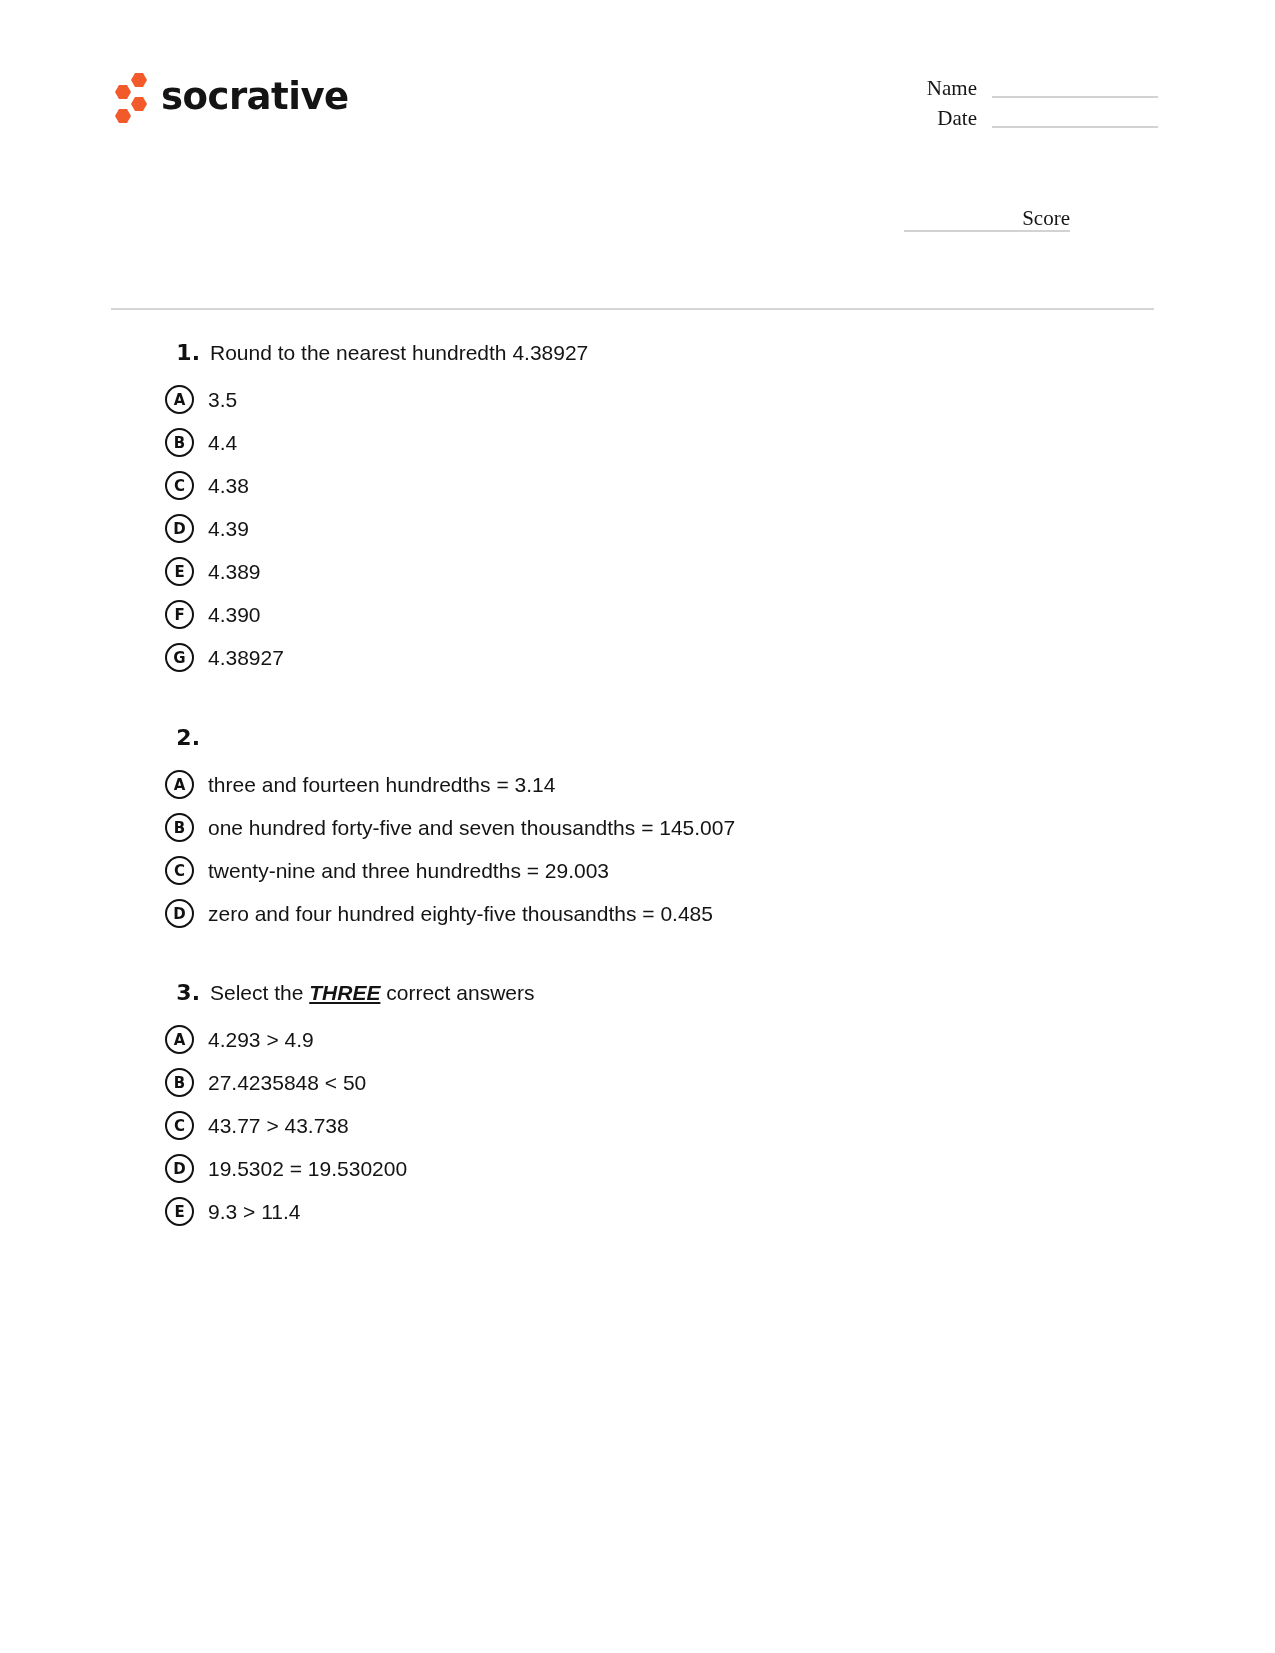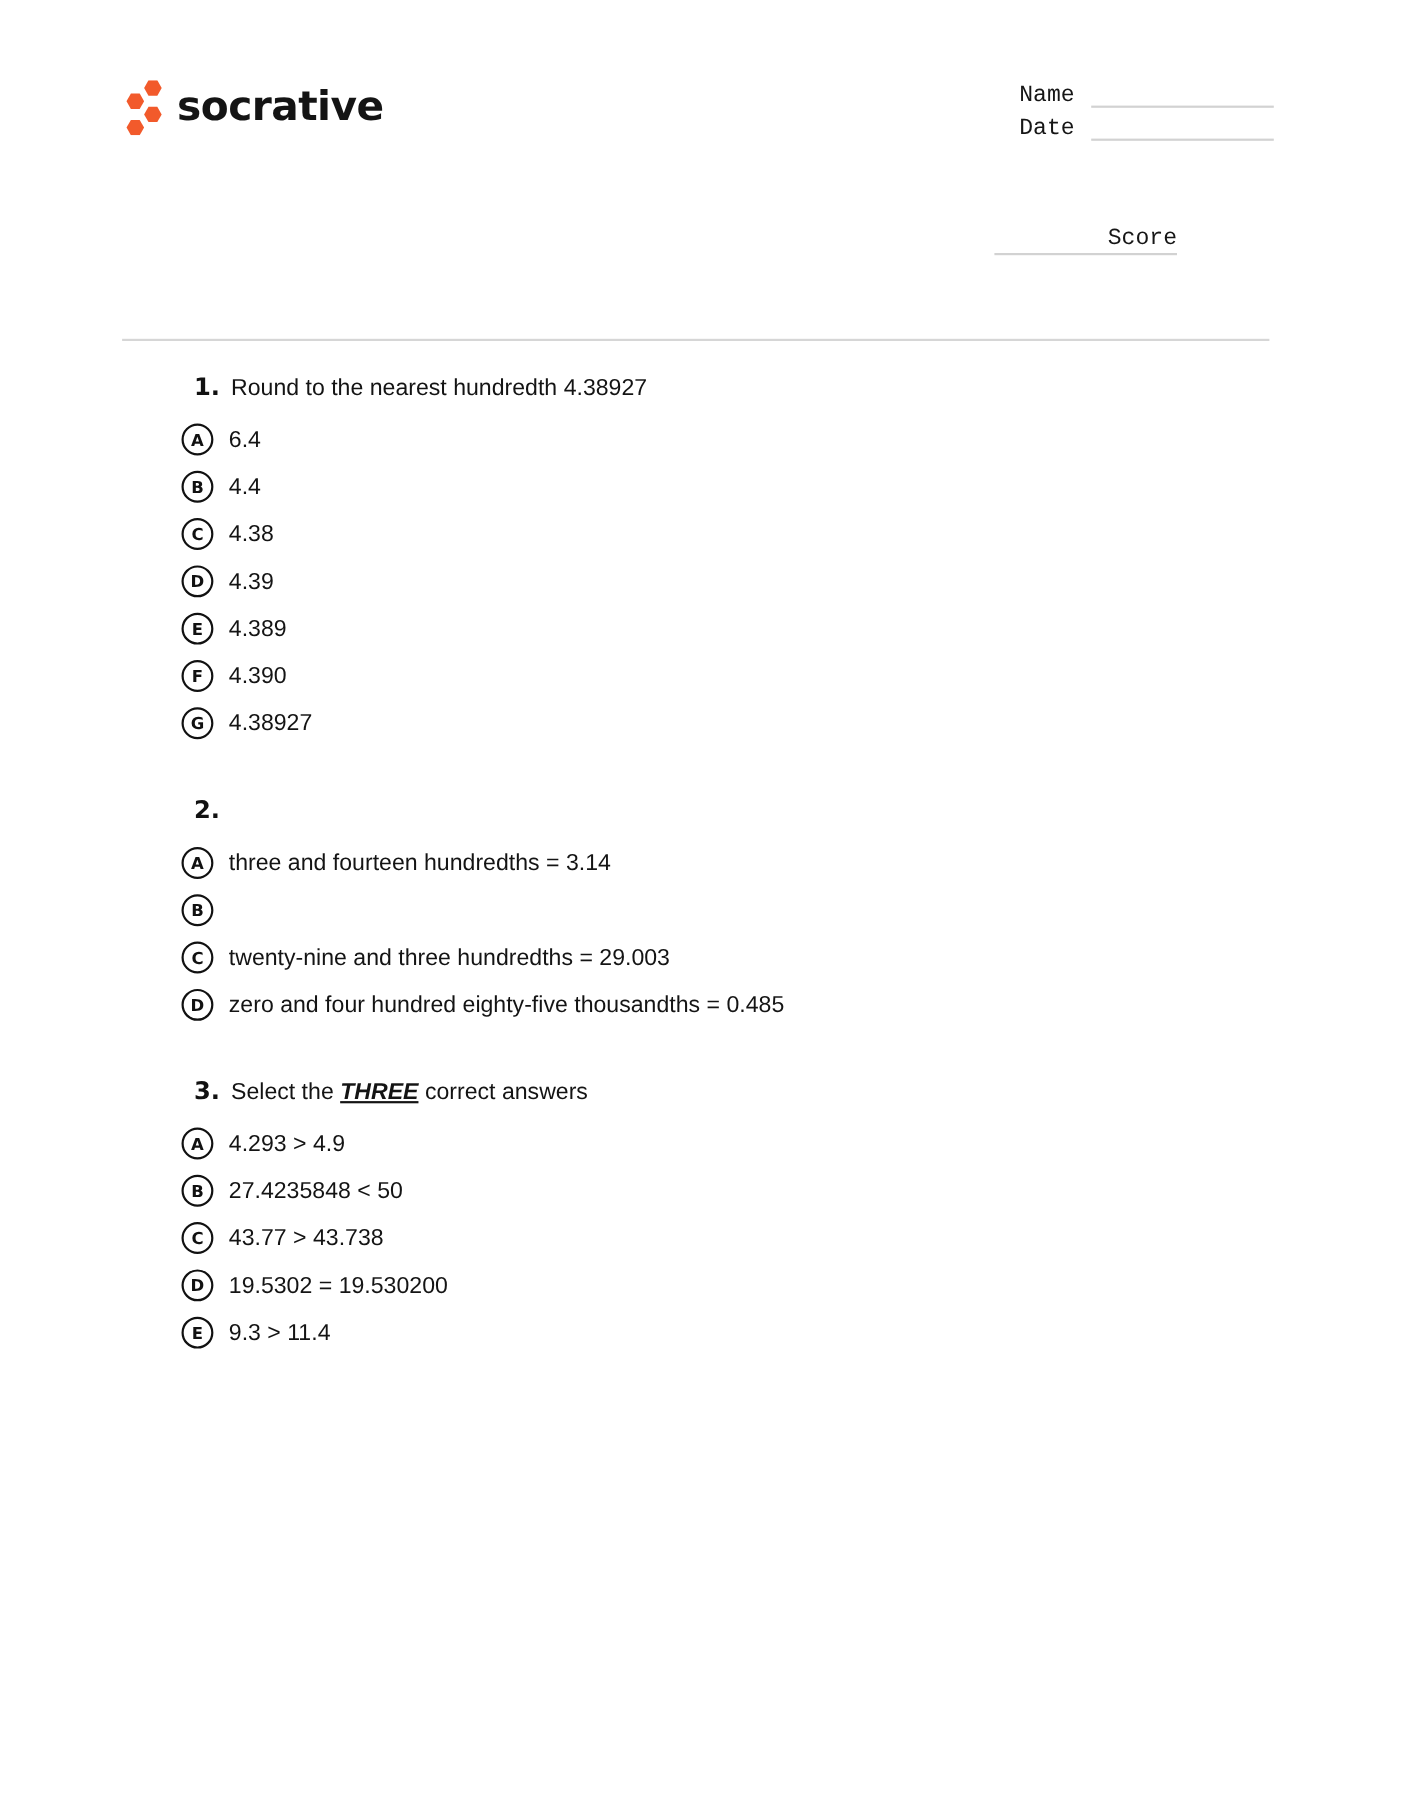--- a/index.html
+++ b/index.html
@@ -62,21 +62,21 @@
     }
     
     .field {
       position: absolute;
       display: flex;
       align-items: flex-end;
     }
     .field-label {
       width: 88px;
       text-align: right;
-      font-family: Liberation Mono, monospace;
+      font-family: Liberation Serif, serif;
       font-size: 21px;
       color: #161616;
       line-height: 24px;
     }
     .field-line {
       margin-left: 15px;
       width: 166px;
       height: 0;
       border-bottom: 2px solid #d2d2d2;
       margin-bottom: 2px;
@@ -190,21 +190,21 @@
   <div class="divider"></div>
 
   <div class="question" style="top:340px;">
     <div class="q-head">
       <span class="q-num">1.</span>
       <span class="q-text"><span>Round to the nearest hundredth 4.38927</span></span>
     </div>
     <ul class="options">
       <li class="option">
           <span class="opt-badge">A</span>
-          <span class="opt-text">6.4</span>
+          <span class="opt-text">3.5</span>
         </li>
       <li class="option">
           <span class="opt-badge">B</span>
           <span class="opt-text">4.4</span>
         </li>
       <li class="option">
           <span class="opt-badge">C</span>
           <span class="opt-text">4.38</span>
         </li>
       <li class="option">
@@ -230,20 +230,21 @@
     <div class="q-head">
       <span class="q-num">2.</span>
     </div>
     <ul class="options">
       <li class="option">
           <span class="opt-badge">A</span>
           <span class="opt-text">three and fourteen hundredths = 3.14</span>
         </li>
       <li class="option">
           <span class="opt-badge">B</span>
+          <span class="opt-text">one hundred forty-five and seven thousandths = 145.007</span>
         </li>
       <li class="option">
           <span class="opt-badge">C</span>
           <span class="opt-text">twenty-nine and three hundredths = 29.003</span>
         </li>
       <li class="option">
           <span class="opt-badge">D</span>
           <span class="opt-text">zero and four hundred eighty-five thousandths = 0.485</span>
         </li>
     </ul>

